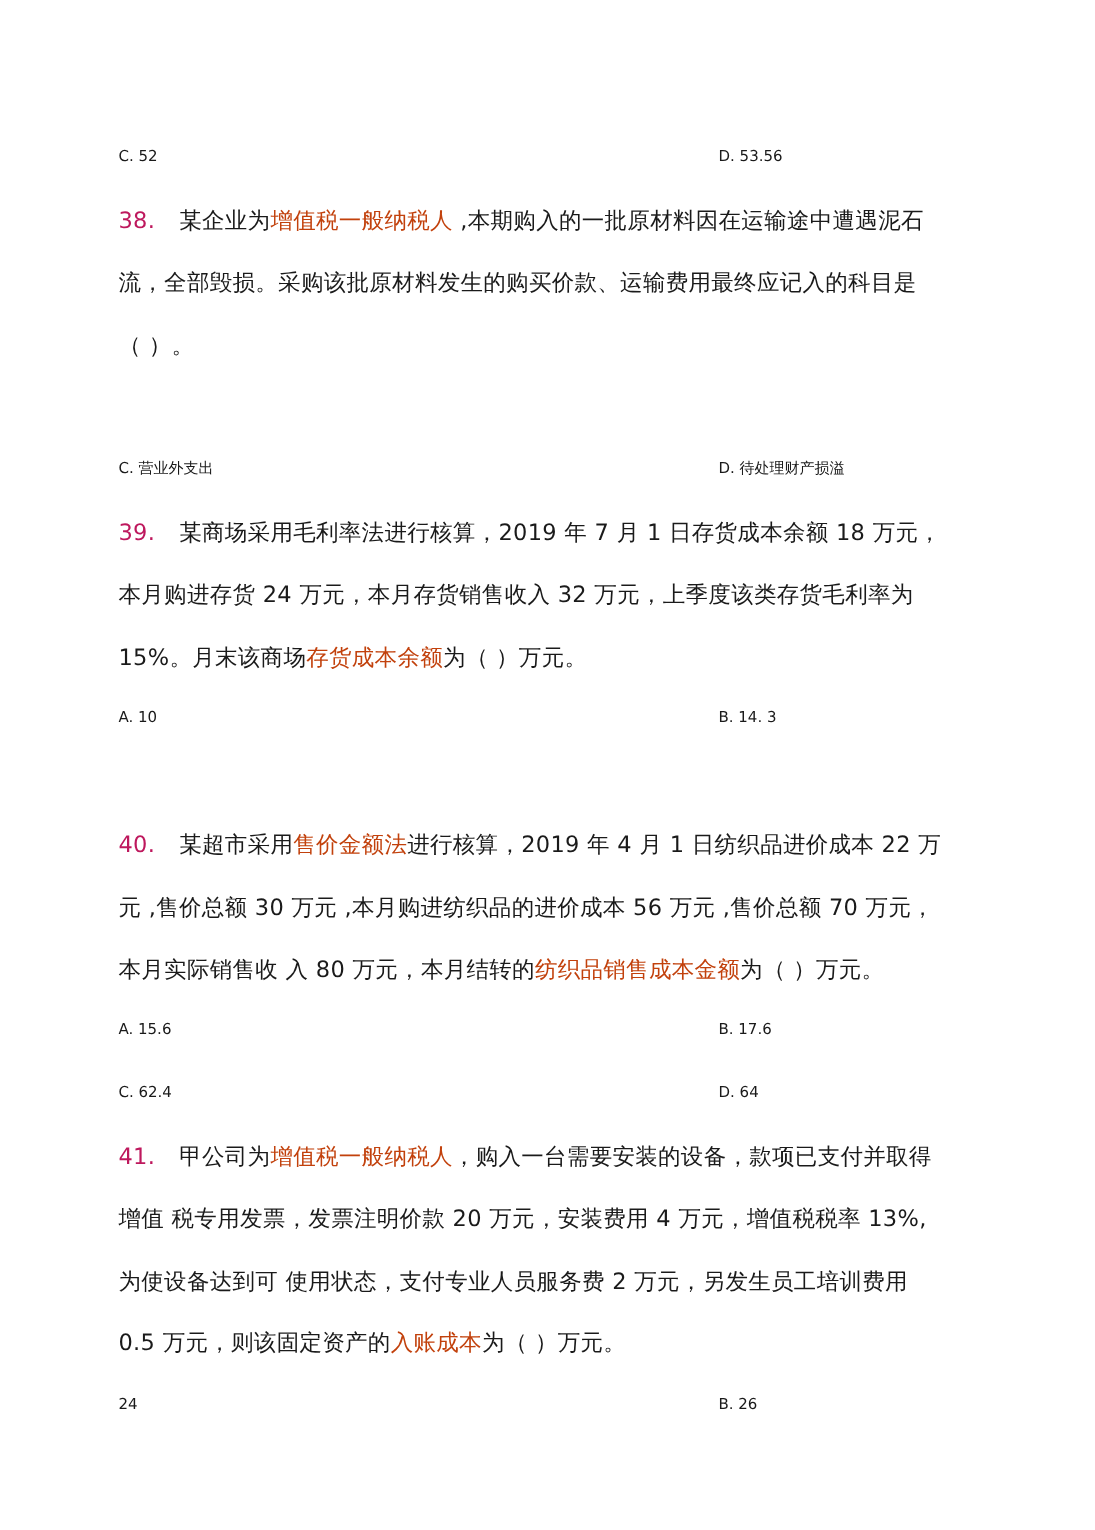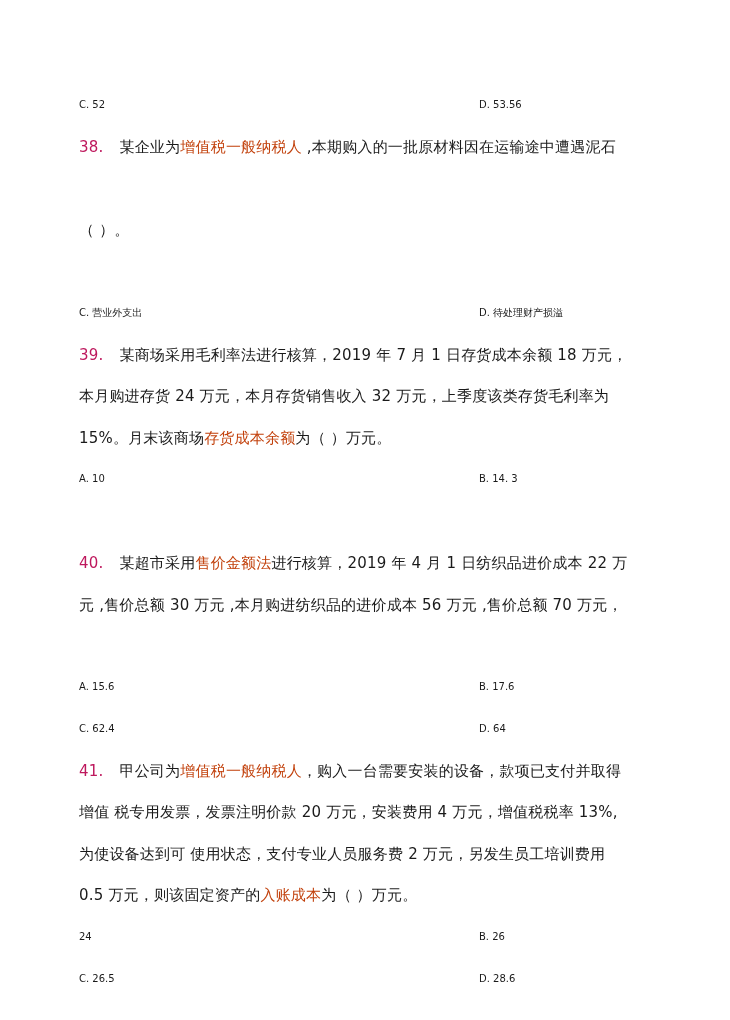--- a/index.html
+++ b/index.html
@@ -66,20 +66,21 @@
 <div class="page">
 
   <div class="opt-row" style="top:94px;">
     <span class="opt-left">C. 52</span>
     <span class="opt-right">D. 53.56</span>
   </div>
 
   <div class="line" style="top:136px;">
     <span class="qnum">38.</span><span>某企业为</span><span class="blue">增值税一般纳税人</span><span> ,本期购入的一批原材料因在运输途中遭遇泥石</span>
   </div>
+  <div class="line" style="top:177px;">流，全部毁损。采购该批原材料发生的购买价款、运输费用最终应记入的科目是</div>
   <div class="line" style="top:219px;">（ ）。</div>
 
   <div class="opt-row" style="top:302px;">
     <span class="opt-left">C.  营业外支出</span>
     <span class="opt-right">D.  待处理财产损溢</span>
   </div>
 
   <div class="line" style="top:344px;">
     <span class="qnum">39.</span><span>某商场采用毛利率法进行核算，2019 年 7 月 1 日存货成本余额 18 万元，</span>
   </div>
@@ -90,20 +91,23 @@
 
   <div class="opt-row" style="top:468px;">
     <span class="opt-left">A. 10</span>
     <span class="opt-right">B. 14. 3</span>
   </div>
 
   <div class="line" style="top:552px;">
     <span class="qnum">40.</span><span>某超市采用</span><span class="blue">售价金额法</span><span>进行核算，2019 年 4 月 1 日纺织品进价成本 22 万</span>
   </div>
   <div class="line" style="top:594px;">元 ,售价总额 30 万元 ,本月购进纺织品的进价成本 56 万元 ,售价总额 70 万元，</div>
+  <div class="line" style="top:635px;">
+    <span>本月实际销售收  入 80 万元，本月结转的</span><span class="blue">纺织品销售成本金额</span><span>为（ ）万元。</span>
+  </div>
 
   <div class="opt-row" style="top:676px;">
     <span class="opt-left">A. 15.6</span>
     <span class="opt-right">B. 17.6</span>
   </div>
   <div class="opt-row" style="top:718px;">
     <span class="opt-left">C. 62.4</span>
     <span class="opt-right">D. 64</span>
   </div>
 
@@ -113,18 +117,14 @@
   <div class="line" style="top:801px;">增值  税专用发票，发票注明价款 20 万元，安装费用 4 万元，增值税税率 13%,</div>
   <div class="line" style="top:843px;">为使设备达到可  使用状态，支付专业人员服务费 2 万元，另发生员工培训费用</div>
   <div class="line" style="top:884px;">
     <span>0.5 万元，则该固定资产的</span><span class="blue">入账成本</span><span>为（ ）万元。</span>
   </div>
 
   <div class="opt-row" style="top:926px;">
     <span class="opt-left">24</span>
     <span class="opt-right">B. 26</span>
   </div>
-  <div class="opt-row" style="top:968px;">
-    <span class="opt-left">C. 26.5</span>
-    <span class="opt-right">D. 28.6</span>
-  </div>
 
 </div>
 
 </body></html>

